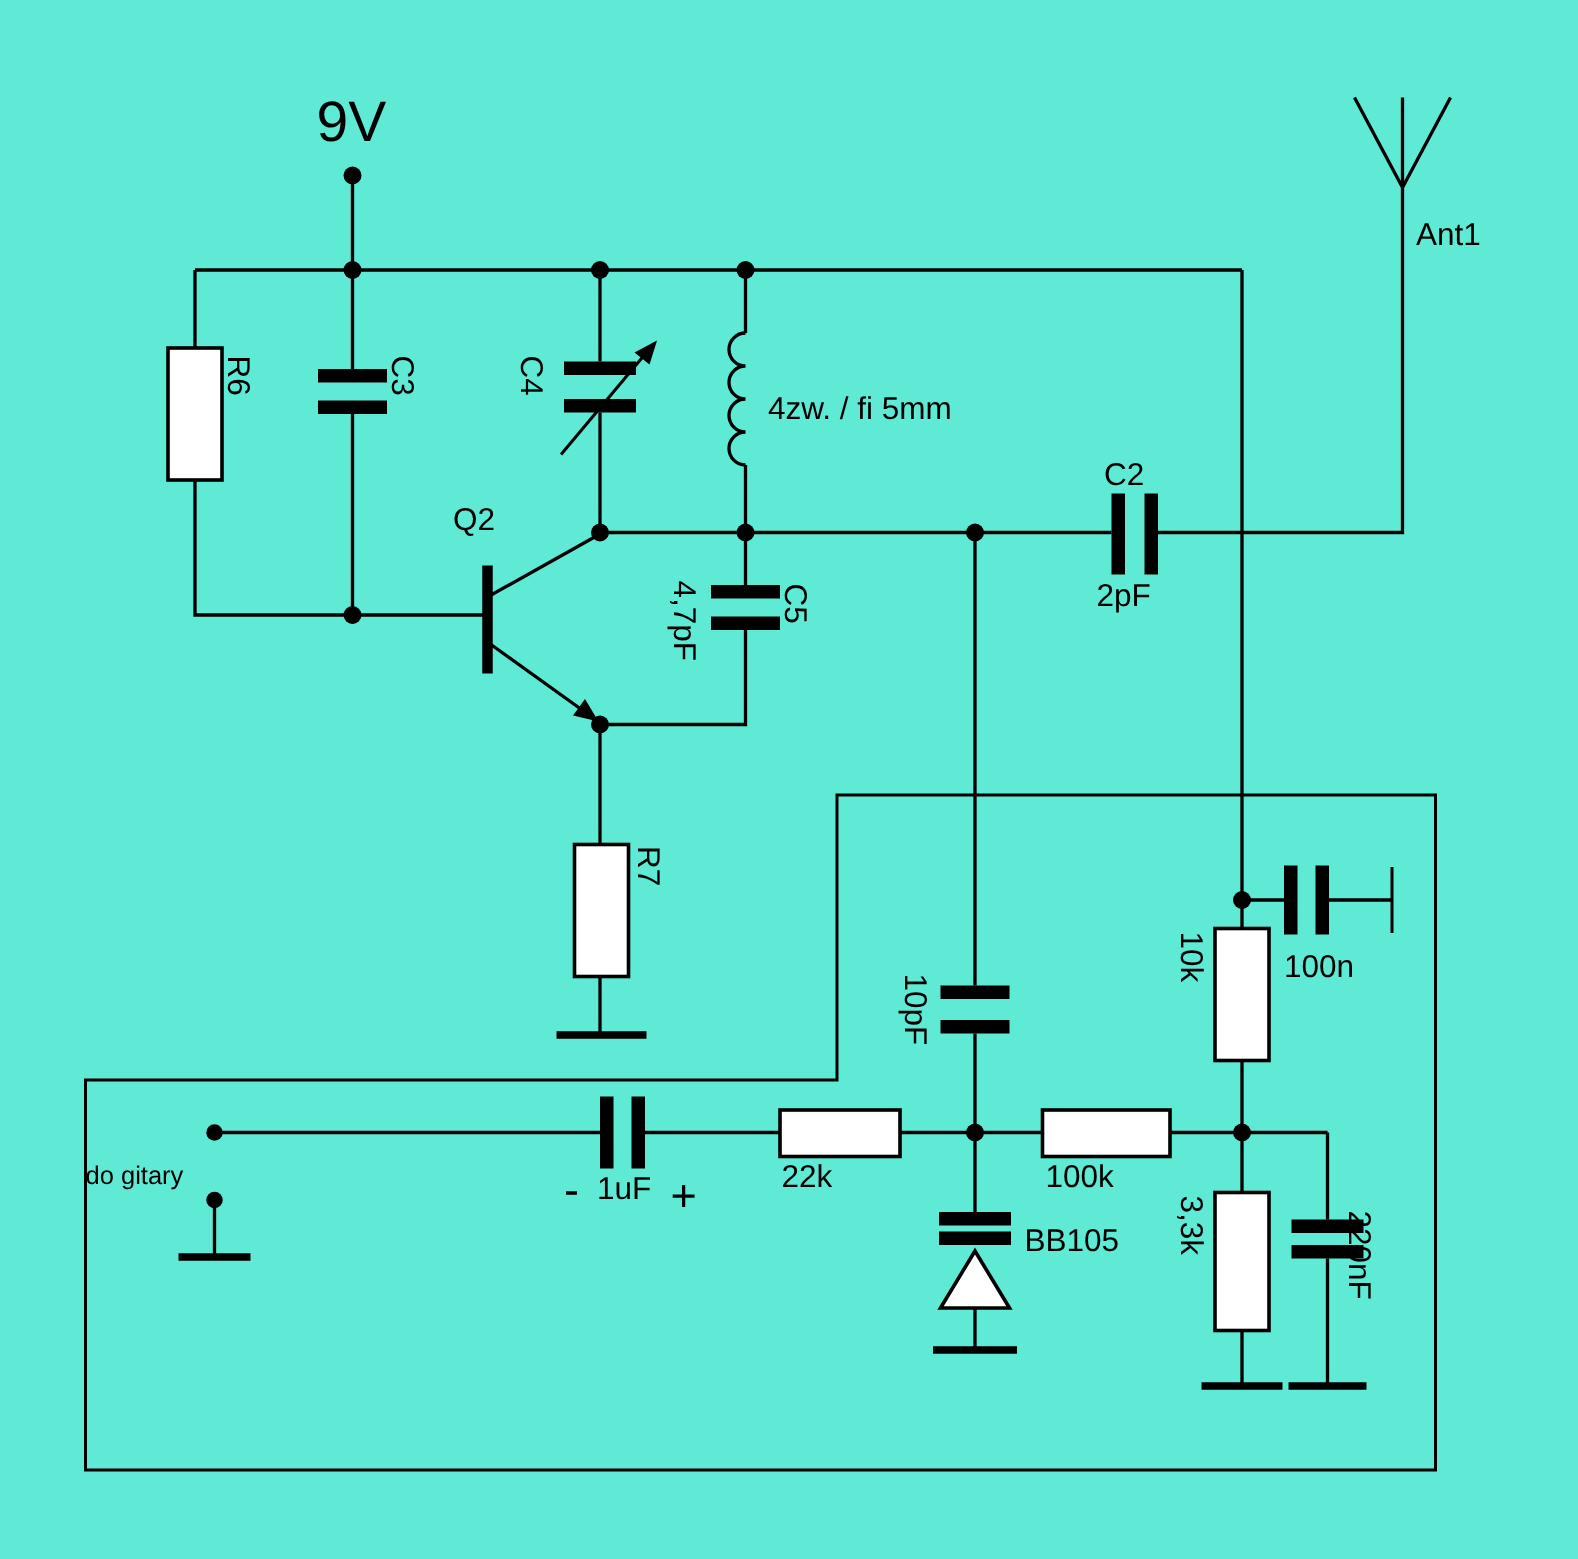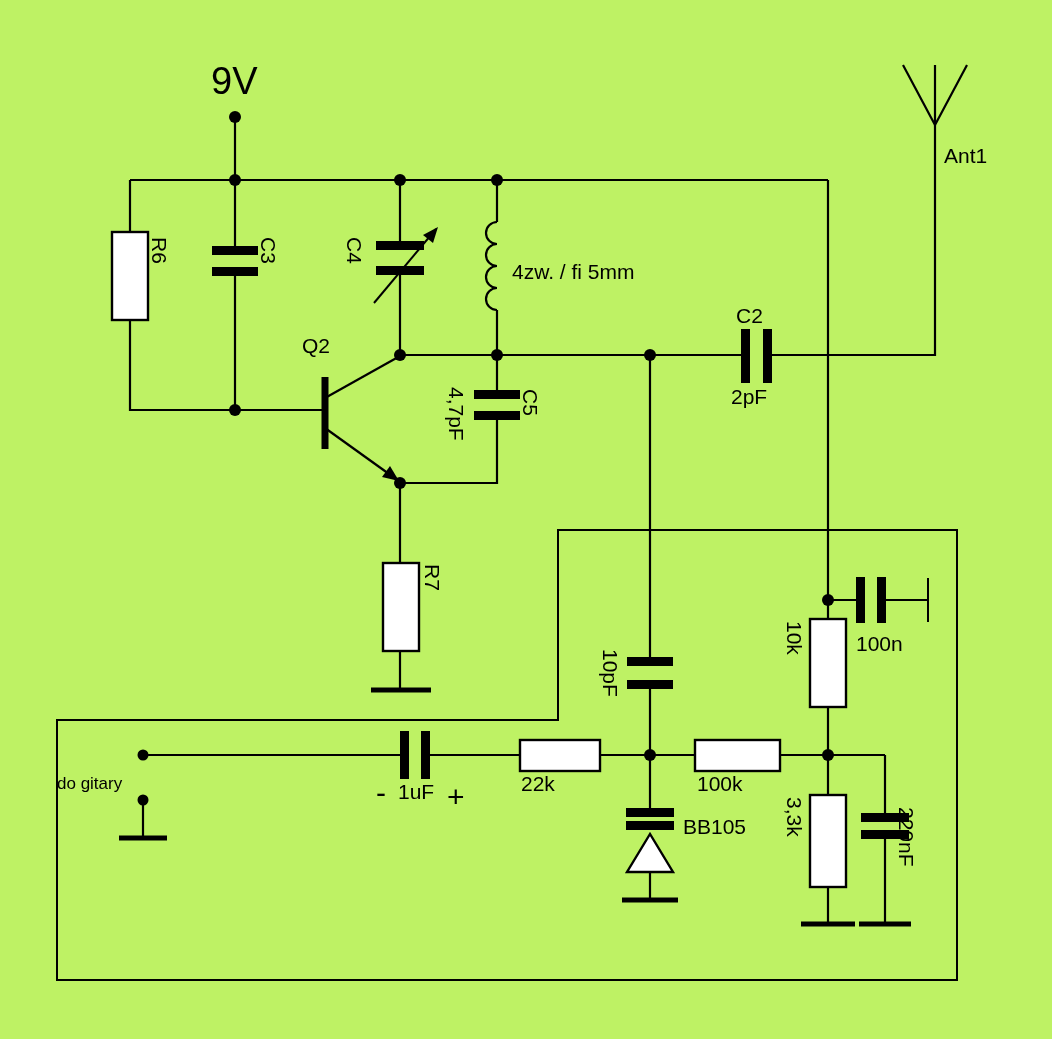--- a/index.html
+++ b/index.html
@@ -1,20 +1,20 @@
 <!DOCTYPE html>
 <html><head>
 <meta charset="utf-8">
 <style>
   html, body { margin: 0; padding: 0; background: #ffffff; }
   .stage {
     position: relative;
     width: 1052px;
     height: 1039px;
-    background: #bef264;
+    background: #5eead4;
     font-family: "Liberation Sans", sans-serif;
   }
   svg text {
     font-family: "Liberation Sans", sans-serif;
     fill: #000000;
   }
   .lbl   { font-size: 21px; }
   .lbl-sm{ font-size: 17px; }
   .lbl-xl{ font-size: 38px; }
   .lbl-sign { font-size: 30px; }

